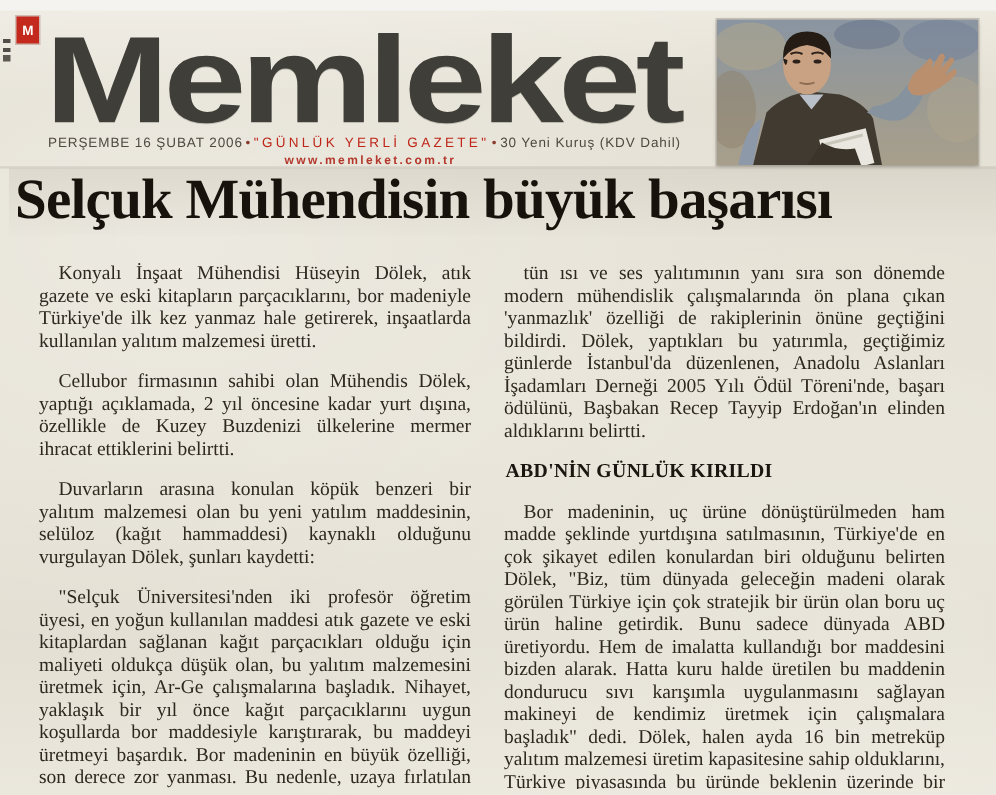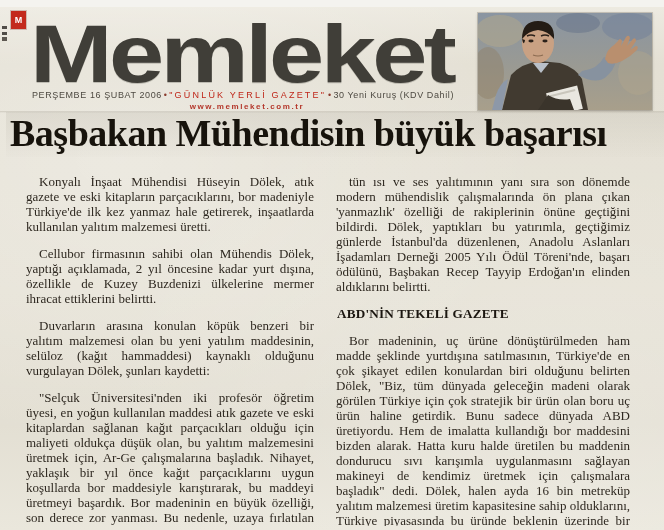--- a/index.html
+++ b/index.html
@@ -102,29 +102,29 @@
       <path d="M55,42 Q60,44 65,42" stroke="#8a6a50" stroke-width="1.2" fill="none"></path>
 
       <g transform="rotate(-14 86 86)">
         <rect x="70" y="76" width="32" height="24" fill="#e9e7e0"></rect>
         <rect x="73" y="79" width="26" height="2" fill="#c9c6bc"></rect>
       </g>
       <path d="M60,97 L70,82 Q80,88 92,86 L96,97 Z" fill="#3a342b"></path>
     </svg>
   </figure>
 
-  <h2 class="headline">Başbakan Mühendisin büyük başarısı</h2>
+  <h2 class="headline">Selçuk Mühendisin büyük başarısı</h2>
   <div class="crease"></div>
 
   <section class="col col-left">
     <p>Konyalı İnşaat Mühendisi Hüseyin Dölek, atık gazete ve eski kitapların parçacıklarını, bor madeniyle Türkiye'de ilk kez yanmaz hale getirerek, inşaatlarda kullanılan yalıtım malzemesi üretti.</p>
     <p>Cellubor firmasının sahibi olan Mühendis Dölek, yaptığı açıklamada, 2 yıl öncesine kadar yurt dışına, özellikle de Kuzey Buzdenizi ülkelerine mermer ihracat ettiklerini belirtti.</p>
     <p>Duvarların arasına konulan köpük benzeri bir yalıtım malzemesi olan bu yeni yatılım maddesinin, selüloz (kağıt hammaddesi) kaynaklı olduğunu vurgulayan Dölek, şunları kaydetti:</p>
     <p>"Selçuk Üniversitesi'nden iki profesör öğretim üyesi, en yoğun kullanılan maddesi atık gazete ve eski kitaplardan sağlanan kağıt parçacıkları olduğu için maliyeti oldukça düşük olan, bu yalıtım malzemesini üretmek için, Ar-Ge çalışmalarına başladık. Nihayet, yaklaşık bir yıl önce kağıt parçacıklarını uygun koşullarda bor maddesiyle karıştırarak, bu maddeyi üretmeyi başardık. Bor madeninin en büyük özelliği, son derece zor yanması. Bu nedenle, uzaya fırlatılan roketlerin başlıkları, atmosferden geçerken aşırı ısınma nedeniyle yanmaması için bor karışımıyla yapılmaktadır."</p>
     <p>Dölek, Türkiye'de ilk kez üretilen ürünlerinin, üs-</p>
   </section>
 
   <section class="col col-right">
     <p>tün ısı ve ses yalıtımının yanı sıra son dönemde modern mühendislik çalışmalarında ön plana çıkan 'yanmazlık' özelliği de rakiplerinin önüne geçtiğini bildirdi. Dölek, yaptıkları bu yatırımla, geçtiğimiz günlerde İstanbul'da düzenlenen, Anadolu Aslanları İşadamları Derneği 2005 Yılı Ödül Töreni'nde, başarı ödülünü, Başbakan Recep Tayyip Erdoğan'ın elinden aldıklarını belirtti.</p>
-    <h3 class="subhead">ABD'NİN TEKELİ GAZETE</h3>
+    <h3 class="subhead">ABD'NİN GÜNLÜK KIRILDI</h3>
     <p>Bor madeninin, uç ürüne dönüştürülmeden ham madde şeklinde yurtdışına satılmasının, Türkiye'de en çok şikayet edilen konulardan biri olduğunu belirten Dölek, "Biz, tüm dünyada geleceğin madeni olarak görülen Türkiye için çok stratejik bir ürün olan boru uç ürün haline getirdik. Bunu sadece dünyada ABD üretiyordu. Hem de imalatta kullandığı bor maddesini bizden alarak. Hatta kuru halde üretilen bu maddenin dondurucu sıvı karışımla uygulanmasını sağlayan makineyi de kendimiz üretmek için çalışmalara başladık" dedi. Dölek, halen ayda 16 bin metreküp yalıtım malzemesi üretim kapasitesine sahip olduklarını, Türkiye piyasasında bu üründe beklenin üzerinde bir ilgiyle karşılaştıklarını ifade ederken, sektörün Türkiye'de yaygınlaşmasının ülkeye önemli döviz girdisi sağlayabileceğini sözlerine ekledi.</p>
   </section>
 </div>
 
 </body></html>

